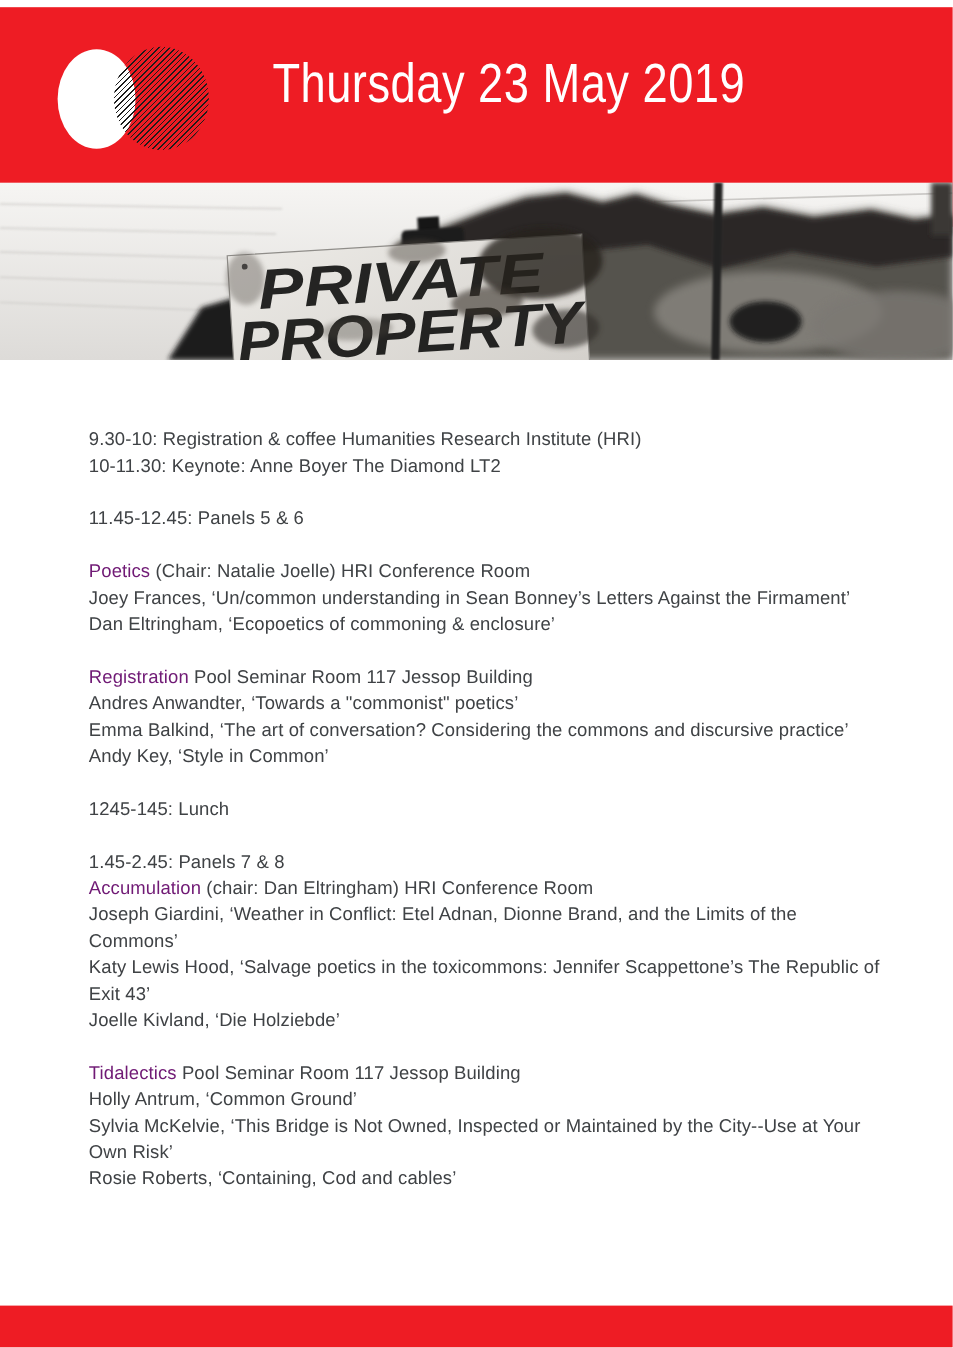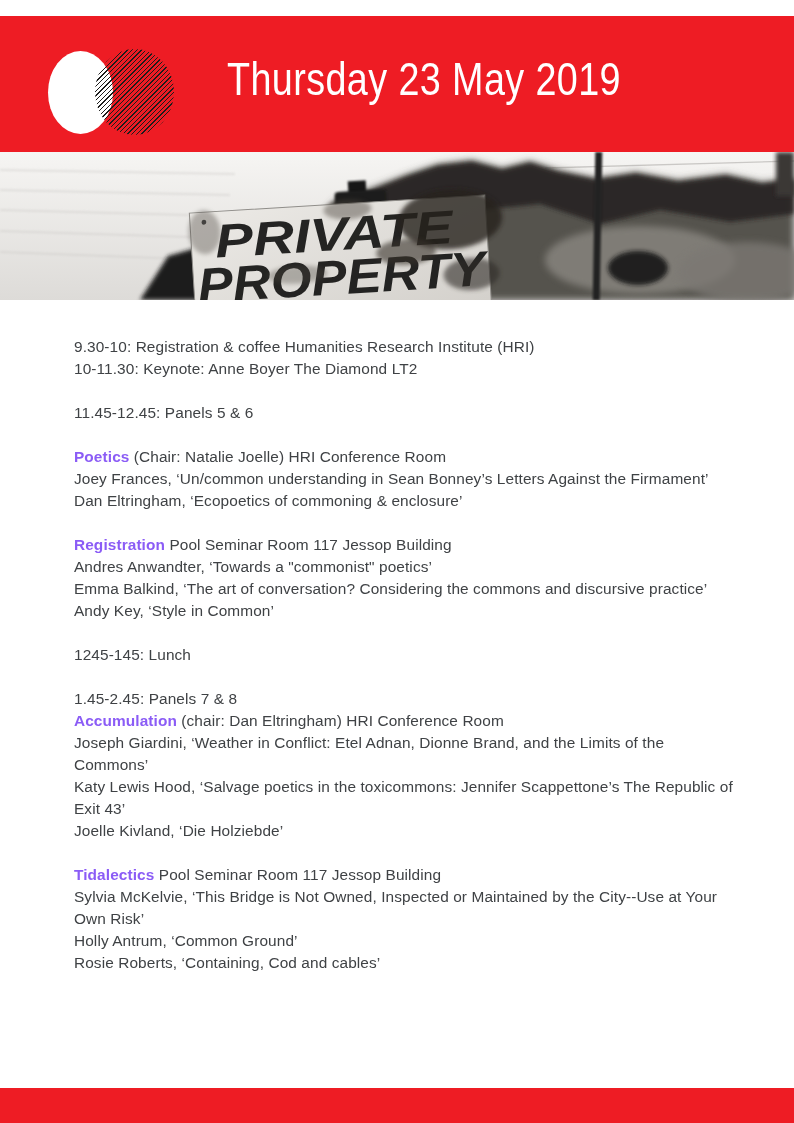--- a/index.html
+++ b/index.html
@@ -6,21 +6,21 @@
   body {
     width: 794px; height: 1123px;
     background: #ffffff;
     font-family: "Liberation Sans", sans-serif;
     overflow: hidden;
   }
   .page { position: relative; width: 794px; height: 1123px; background: #fff; }
 
   
   .band { position: absolute; left: 0; width: 794px; background: #ee1c24; }
-  .header-band { top: 16px; height: 183px; }
+  .header-band { top: 6px; height: 183px; }
   .logo { position: absolute; left: 48px; top: 33px; width: 128px; height: 86px; }
   .logo .circle { position: absolute; border-radius: 50%; }
   .logo .solid  { left: 0; top: 2px; width: 65px; height: 83px; background: #ffffff; }
   .logo .hatched {
     left: 47px; top: 0; width: 79px; height: 86px;
     background: repeating-linear-gradient(135deg,
       #1c1c1c 0px, #1c1c1c 1px, transparent 1px, transparent 3.3px);
   }
   .page-title {
     position: absolute; left: 227px; top: 40px;
@@ -31,26 +31,26 @@
     white-space: nowrap;
   }
 
   
   .photo { position: absolute; left: 0; top: 152px; width: 794px; height: 148px; margin: 0; }
   .photo svg { display: block; }
 
   
   .schedule {
     position: absolute; left: 74px; top: 300px; width: 660px;
-    padding-top: 36px;
+    padding-top: 56px;
     color: #3f4245;
     font-size: 15.4px; line-height: 22px; letter-spacing: 0.1px;
   }
   .schedule p { margin: 0; min-height: 22px; }
-  .schedule strong { font-weight: 700; color: #8b5cf6; }
+  .schedule strong { font-weight: 400; color: #701a75; }
 
   
   .footer-band { top: 1088px; height: 35px; }
 </style>
 </head>
 <body>
 
 <div class="page">
 
   <header class="band header-band">
@@ -158,20 +158,20 @@
       <p></p>
       <p>1245-145: Lunch</p>
       <p></p>
       <p>1.45-2.45: Panels 7 &amp; 8</p>
       <p><strong>Accumulation</strong> (chair: Dan Eltringham) HRI Conference Room</p>
       <p>Joseph Giardini, ‘Weather in Conflict: Etel Adnan, Dionne Brand, and the Limits of the Commons’</p>
       <p>Katy Lewis Hood, ‘Salvage poetics in the toxicommons: Jennifer Scappettone’s The Republic of Exit 43’</p>
       <p>Joelle Kivland, ‘Die Holziebde’</p>
       <p></p>
       <p><strong>Tidalectics</strong> Pool Seminar Room 117 Jessop Building</p>
+      <p>Holly Antrum, ‘Common Ground’</p>
       <p>Sylvia McKelvie, ‘This Bridge is Not Owned, Inspected or Maintained by the City--Use at Your Own Risk’</p>
-      <p>Holly Antrum, ‘Common Ground’</p>
       <p>Rosie Roberts, ‘Containing, Cod and cables’</p>
     </main>
 
   <footer class="band footer-band"></footer>
 
 </div>
 
 </body></html>

